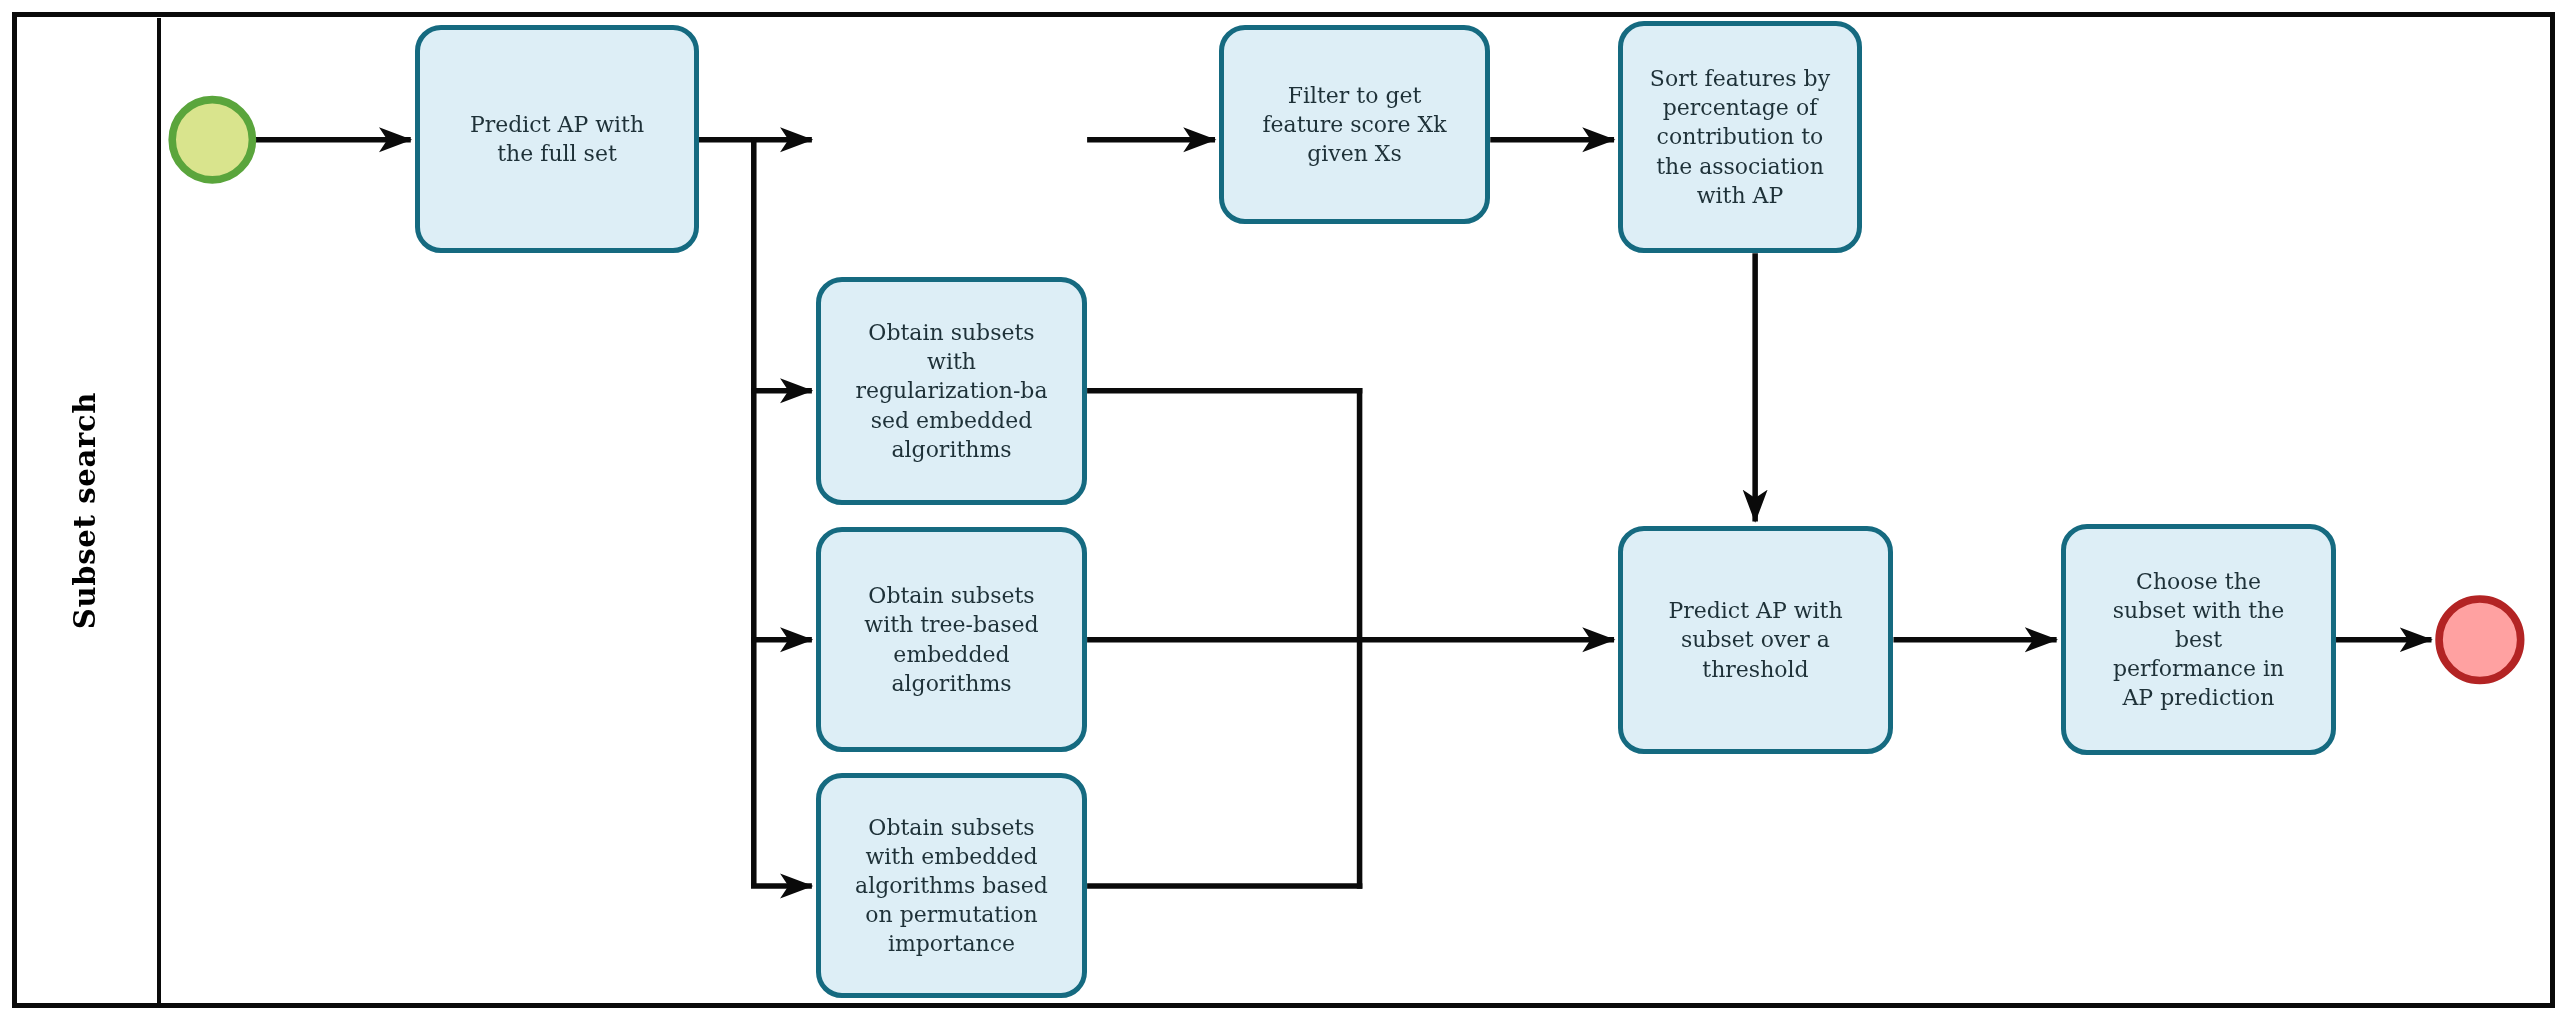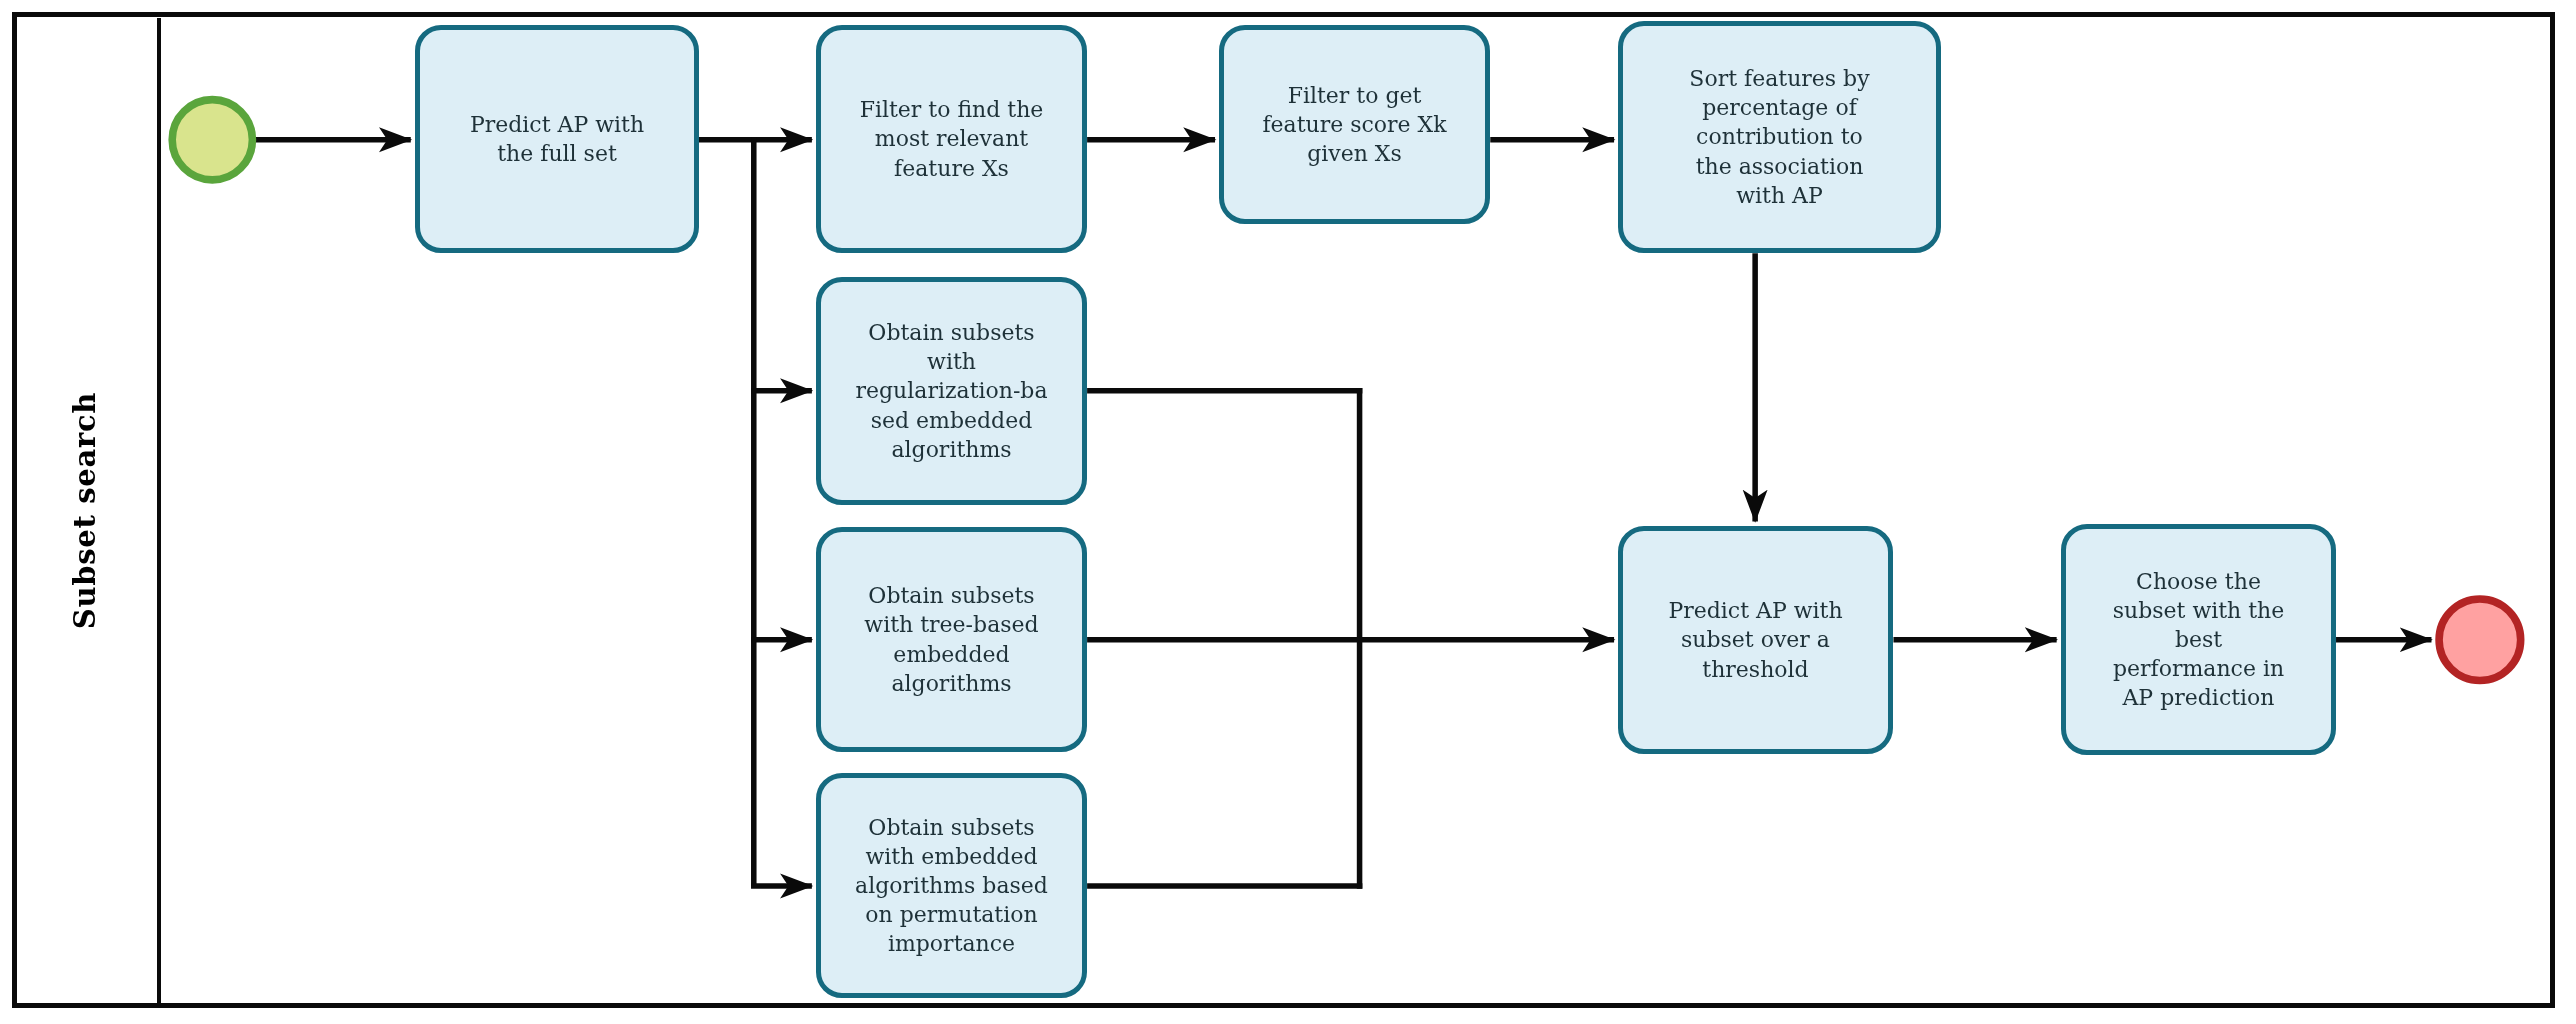--- a/index.html
+++ b/index.html
@@ -134,33 +134,28 @@
 
   <div class="lane-label">
     <span>Subset search</span>
   </div>
 
   <div class="task" style="left:415px;top:25px;width:284px;height:228px;">
     <span>Predict AP with
 the full set</span>
   </div>
 
-  <div class="task" style="left:816px;top:25px;width:271px;height:228px;">
-    <span>Filter to find the
-most relevant
-feature Xs</span>
-  </div>
 
   <div class="task" style="left:1219px;top:25px;width:271px;height:199px;">
     <span>Filter to get
 feature score Xk
 given Xs</span>
   </div>
 
-  <div class="task" style="left:1618px;top:21px;width:323px;height:232px;">
+  <div class="task" style="left:1618px;top:21px;width:244px;height:232px;">
     <span>Sort features by
 percentage of
 contribution to
 the association
 with AP</span>
   </div>
 
   <div class="task" style="left:816px;top:277px;width:271px;height:228px;">
     <span>Obtain subsets
 with

